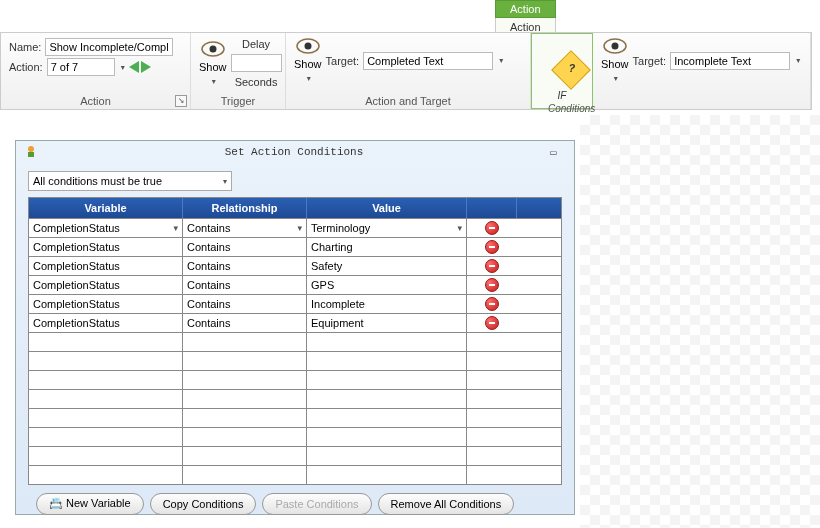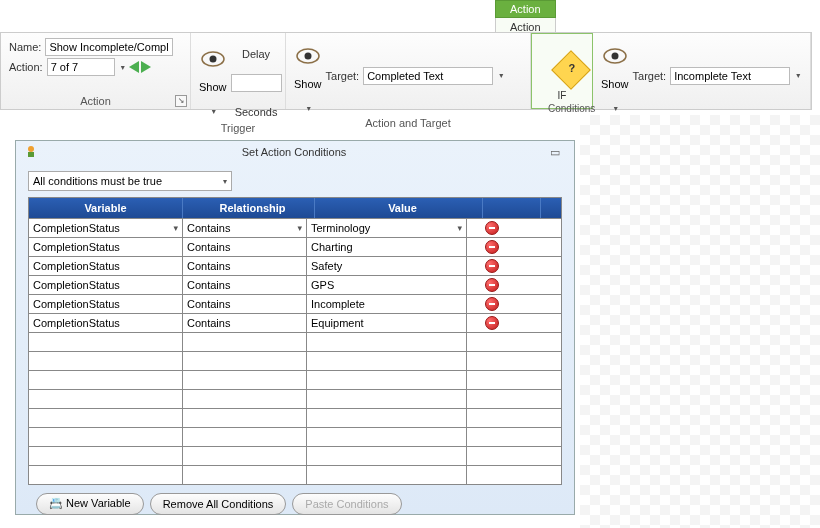--- a/index.html
+++ b/index.html
@@ -7,36 +7,36 @@
 .checker { position: absolute; top: 115px; left: 580px; right: 0; bottom: 0; background-image: repeating-conic-gradient(#f4f4f4 0% 25%, #fff 0% 50%); background-size: 20px 20px; z-index: 0; }
 .tab-strip { position: absolute; top: 0; left: 495px; }
 .tab-top { background: #6ab03f; color: #fff; padding: 2px 14px; border: 1px solid #5a9a35; font-size: 11px; }
 .tab-sub { background: #f8fcf5; color: #333; padding: 3px 14px; border: 1px solid #ccc; border-top: none; font-size: 11px; }
 .ribbon { position: absolute; top: 32px; left: 0; right: 8px; height: 78px; border: 1px solid #ccc; background: linear-gradient(to bottom, #fdfdfd, #f0f0f0); display: flex; z-index: 2; }
 .group { border-right: 1px solid #ddd; padding: 5px 8px 2px 8px; display: flex; flex-direction: column; justify-content: space-between; height: 100%; position: relative; }
 .group-label { text-align: center; color: #555; font-size: 11px; padding-top: 2px; }
 .group-row { display: flex; align-items: center; gap: 4px; margin-bottom: 2px; }
 .lbl { color: #333; font-size: 11px; }
 .inp { border: 1px solid #bbb; background: #fff; height: 18px; font-size: 11px; padding: 0 3px; }
-.stack { display: flex; flex-direction: column; align-items: center; gap: 14px; margin-top: 10px; }
+.stack { display: flex; flex-direction: column; align-items: center; gap: 4px; }
 .eye-icon { width: 24px; height: 16px; }
 .nav-arrows { display: flex; gap: 2px; }
 .tri { width: 0; height: 0; }
 .tri-left { border-top: 6px solid transparent; border-bottom: 6px solid transparent; border-right: 10px solid #4caf50; }
 .tri-right { border-top: 6px solid transparent; border-bottom: 6px solid transparent; border-left: 10px solid #4caf50; }
 .dialog-launcher { position: absolute; bottom: 2px; right: 3px; width: 12px; height: 12px; border: 1px solid #999; font-size: 8px; text-align: center; line-height: 10px; color: #555; background: #f8f8f8; }
-.cond-box { border: 1px solid #8cc36a; background: #f8fcf5; padding: 16px; }
+.cond-box { border: 1px solid #8cc36a; background: #f8fcf5; padding: 16px; font-style: italic; }
 .dialog { position: absolute; top: 140px; left: 15px; width: 560px; height: 375px; background: linear-gradient(to bottom, #eaf2fb, #dde9f7); border: 1px solid #9aa; z-index: 3; display: flex; flex-direction: column; }
-.dlg-title { display: flex; align-items: center; padding: 4px 8px; }
+.dlg-title { display: flex; align-items: center; padding: 4px 8px; font-family: Liberation Mono, monospace; }
 .dlg-title-text { flex: 1; text-align: center; color: #333; }
 .dlg-close { width: 16px; color: #666; font-size: 11px; }
 .dlg-body { padding: 8px 12px; flex: 1; display: flex; flex-direction: column; }
 .cond-select { width: 204px; height: 20px; border: 1px solid #aaa; background: #fff; font-size: 11px; padding: 0 4px; display: flex; align-items: center; justify-content: space-between; }
 .cond-table { margin-top: 6px; border: 1px solid #888; background: #fff; flex: 1; overflow: hidden; }
-.ct-head { display: flex; background: linear-gradient(to bottom, #2b5fb4, #1e4a94); color: #fff; font-weight: bold; font-size: 11px; gap: 8px; }
+.ct-head { display: flex; background: linear-gradient(to bottom, #2b5fb4, #1e4a94); color: #fff; font-weight: bold; font-size: 11px; }
 .ct-head > div { padding: 4px 6px; border-right: 1px solid #4a7ac4; text-align: center; }
 .ct-row { display: flex; border-top: 1px solid #888; height: 19px; align-items: stretch; }
 .ct-cell { border-right: 1px solid #888; padding: 2px 4px; font-size: 11px; display: flex; align-items: center; position: relative; }
 .ct-cell.dd::after { content: "▾"; position: absolute; right: 4px; color: #555; font-size: 9px; }
 .c-var { width: 154px; }
 .c-rel { width: 124px; text-align: right; }
 .c-val { width: 160px; }
 .c-act { width: 50px; display: flex; justify-content: center; gap: 2px; border-right: none; }
 .red-dot { width: 14px; height: 14px; border-radius: 50%; background: radial-gradient(circle at 30% 30%, #ff6b6b, #c41e1e); border: 1px solid #991515; position: relative; }
 .red-dot::after { content: ""; position: absolute; top: 5px; left: 3px; width: 6px; height: 2px; background: #fff; }
@@ -260,18 +260,19 @@
           <div class="ct-row">
             <div class="ct-cell c-var"></div>
             <div class="ct-cell c-rel"></div>
             <div class="ct-cell c-val"></div>
             <div class="ct-cell c-act"></div>
           </div>
         </div>
     </div>
     <div class="dlg-buttons">
       <button class="btn"><span class="badge-icon">📇</span> <span>New Variable</span></button>
+      <button class="btn">Copy Conditions</button>
+      <button class="btn disabled">Paste Conditions</button>
       <button class="btn">Remove All Conditions</button>
-      <button class="btn disabled">Paste Conditions</button>
     </div>
   </div>
 
 </div>
 
 </body></html>

